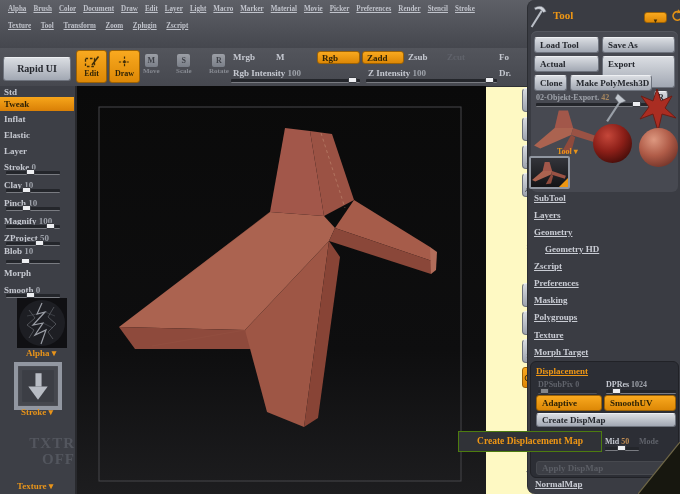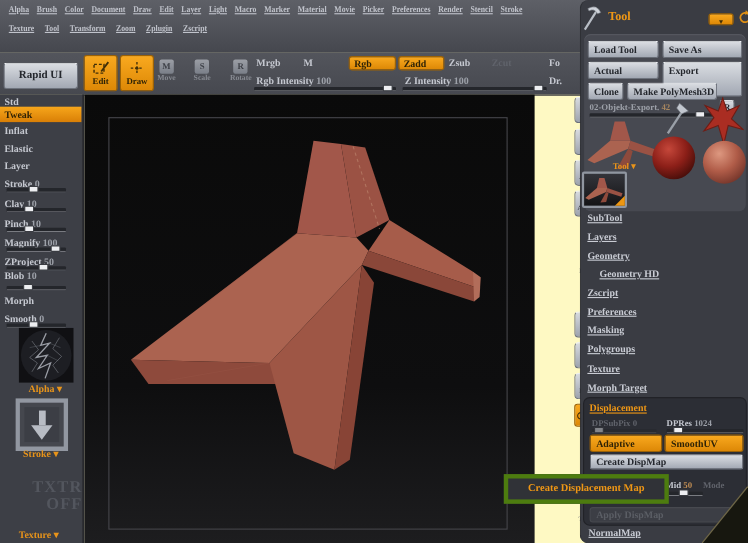--- a/index.html
+++ b/index.html
@@ -24,21 +24,21 @@
 .orangelbl{font-size:9px;font-weight:bold;color:#e8941a;white-space:nowrap}
 .canvas{left:75px;top:86px;width:409px;height:408px;background:linear-gradient(#0a0a0a,#0e0e0f 65%,#1d1d1f);border-left:2px solid #28292d}
 .shelf{left:510px;top:86px;width:41px;height:348px}
 .shelfbtn{position:absolute;left:12px;width:26px;height:24px;background:linear-gradient(#d8dbdf,#9da3ae);border:1px solid #6b707a;border-top-color:#edeff2;border-radius:4px;display:flex;flex-direction:column;align-items:center;justify-content:center;color:#2c2f35;box-sizing:border-box}
 .shelflbl{font-size:6px;font-weight:bold;line-height:1.1;white-space:nowrap}
 .shelfdim{position:absolute;left:12px;width:26px;display:flex;flex-direction:column;align-items:center;color:#6c6f77}
 .panel{left:527px;top:0;width:153px;height:494px;background:#3a3c43;border-radius:8px 0 0 8px;border-left:1px solid #2b2d32;z-index:5}
 .inner{position:absolute;left:3px;top:31px;width:147px;height:161px;background:#474951;border-radius:6px;box-shadow:inset 0 1px 0 #54565e}
 .pbtn{position:absolute;font-size:9px;line-height:14px;padding-left:5px;text-align:left}
 .disp{position:absolute;left:2px;top:361px;width:149px;height:117px;background:#2c2e35;border:1px solid #212227;border-radius:6px;box-sizing:border-box}
-.tooltip{left:458px;top:431px;width:142px;height:19px;background:#303237;border:4px solid #4d7c0f;z-index:9;font-size:9.5px;font-weight:bold;color:#ef9715;text-align:center;line-height:18px;white-space:nowrap}
+.tooltip{left:458px;top:431px;width:142px;height:19px;background:#303237;border:1px solid #4d7c0f;z-index:9;font-size:9.5px;font-weight:bold;color:#ef9715;text-align:center;line-height:18px;white-space:nowrap}
 .thumbbox{position:absolute;left:1px;top:156px;width:41px;height:33px;background:linear-gradient(#33343a,#141416);border:2px solid #9096a0;border-radius:2px;box-sizing:border-box}
 .corner{right:0;bottom:0;z-index:10}
 svg{display:block}
 </style>
 </head>
 <body>
 
 <div id="app">
 
   <div class="abs menubar">

